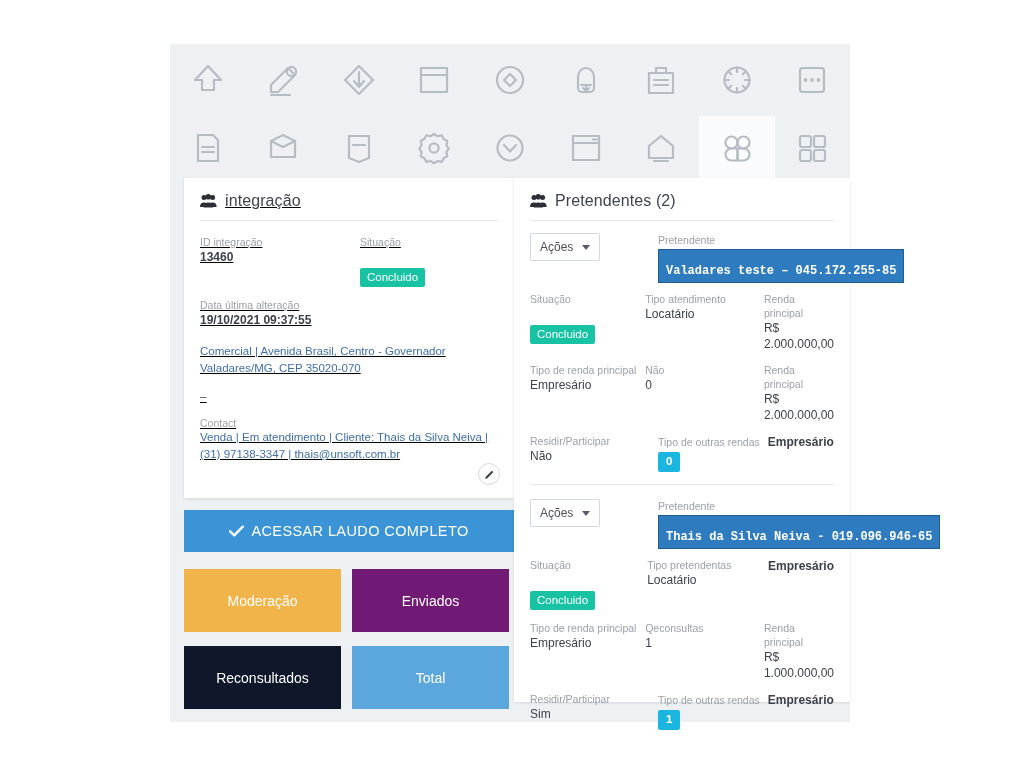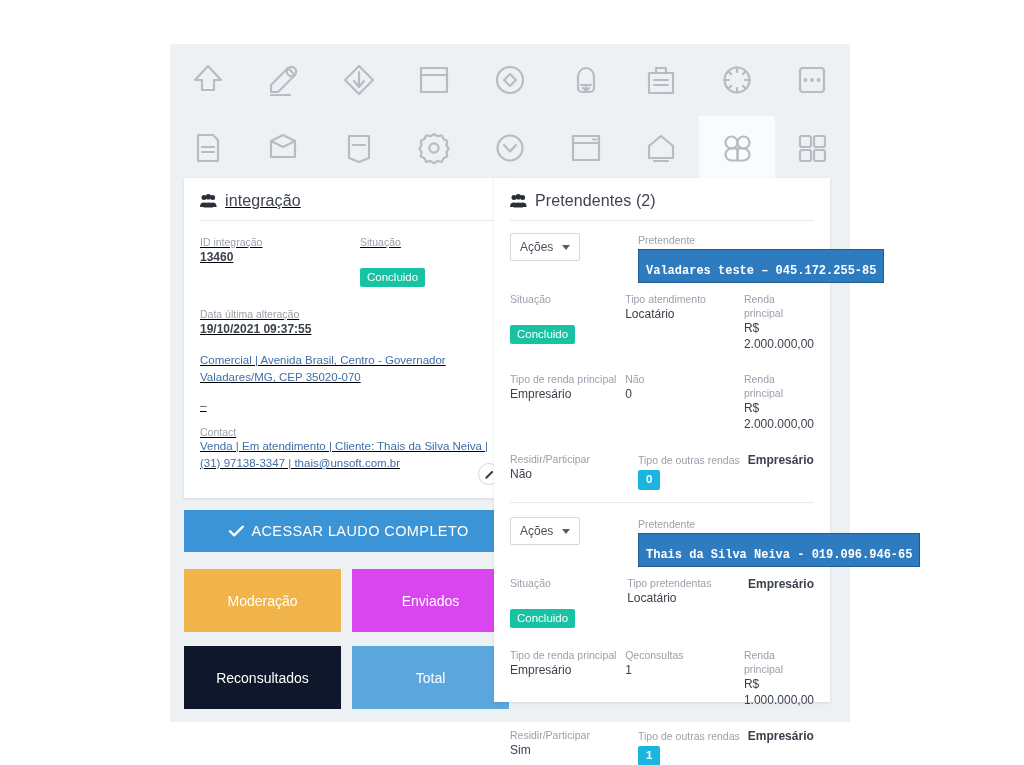--- a/index.html
+++ b/index.html
@@ -43,21 +43,21 @@
 
   
   #panel-left{
     position:absolute; left:14px; top:134px;
     width:330px; height:320px;
     background:#ffffff;
     box-shadow:0 1px 3px rgba(40,50,70,.13);
     text-decoration:underline;
   }
   #panel-right{
-    position:absolute; left:324px; top:134px;
+    position:absolute; left:344px; top:134px;
     width:336px; height:524px;
     background:#ffffff;
     box-shadow:0 1px 3px rgba(40,50,70,.13);
   }
 
   .card-head{
     padding:14px 16px 0 16px;
     display:flex; align-items:center; gap:8px;
   }
   .card-head .htitle{
@@ -105,21 +105,21 @@
     display:flex; align-items:center; justify-content:center; gap:7px;
     border:none; cursor:pointer; font-family:inherit;
   }
   .tile{
     position:absolute; width:157px; height:63px;
     color:#fff; font-size:14px; font-weight:400;
     display:flex; align-items:center; justify-content:center;
     border:none; cursor:pointer; font-family:inherit;
   }
   #tile-mod{ left:14px;  top:525px; background:#f0b44a; }
-  #tile-env{ left:182px; top:525px; background:#d946ef; }
+  #tile-env{ left:182px; top:525px; background:#701a75; }
   #tile-rec{ left:14px;  top:602px; background:#0f172a;text-align:center; }
   #tile-tot{ left:182px; top:602px; background:#5aa6dd; }
 
   
   #right-body{ padding:12px 16px 0 16px; }
   .pret{ padding-bottom:12px; }
   .pret + .pret{ border-top:1px solid #e6e9ec; padding-top:14px; }
 
   .prow{ display:flex; align-items:flex-start; }
   .pc1{ width:128px; }
@@ -141,21 +141,21 @@
     padding:15px 7px 4px 7px; line-height:13px; margin-top:2px;
     white-space:nowrap;
     font-family:Liberation Mono, monospace;
   }
   .badge-cyan{
     display:inline-block; background:#1ab6e0; color:#fff;
     font-size:11.5px; font-weight:600; padding:3px 8px 4px 8px;
     line-height:13px; border-radius:2px; margin-top:2px;
   }
   .mt8{ margin-top:9px; }
-  .mt10{ margin-top:20px; }
+  .mt10{ margin-top:11px; }
 </style>
 </head>
 <body>
 
 <div id="app-frame">
 
   <div id="toolbar">
 
     <div class="tb-row r1">
       <div class="tb-cell">

